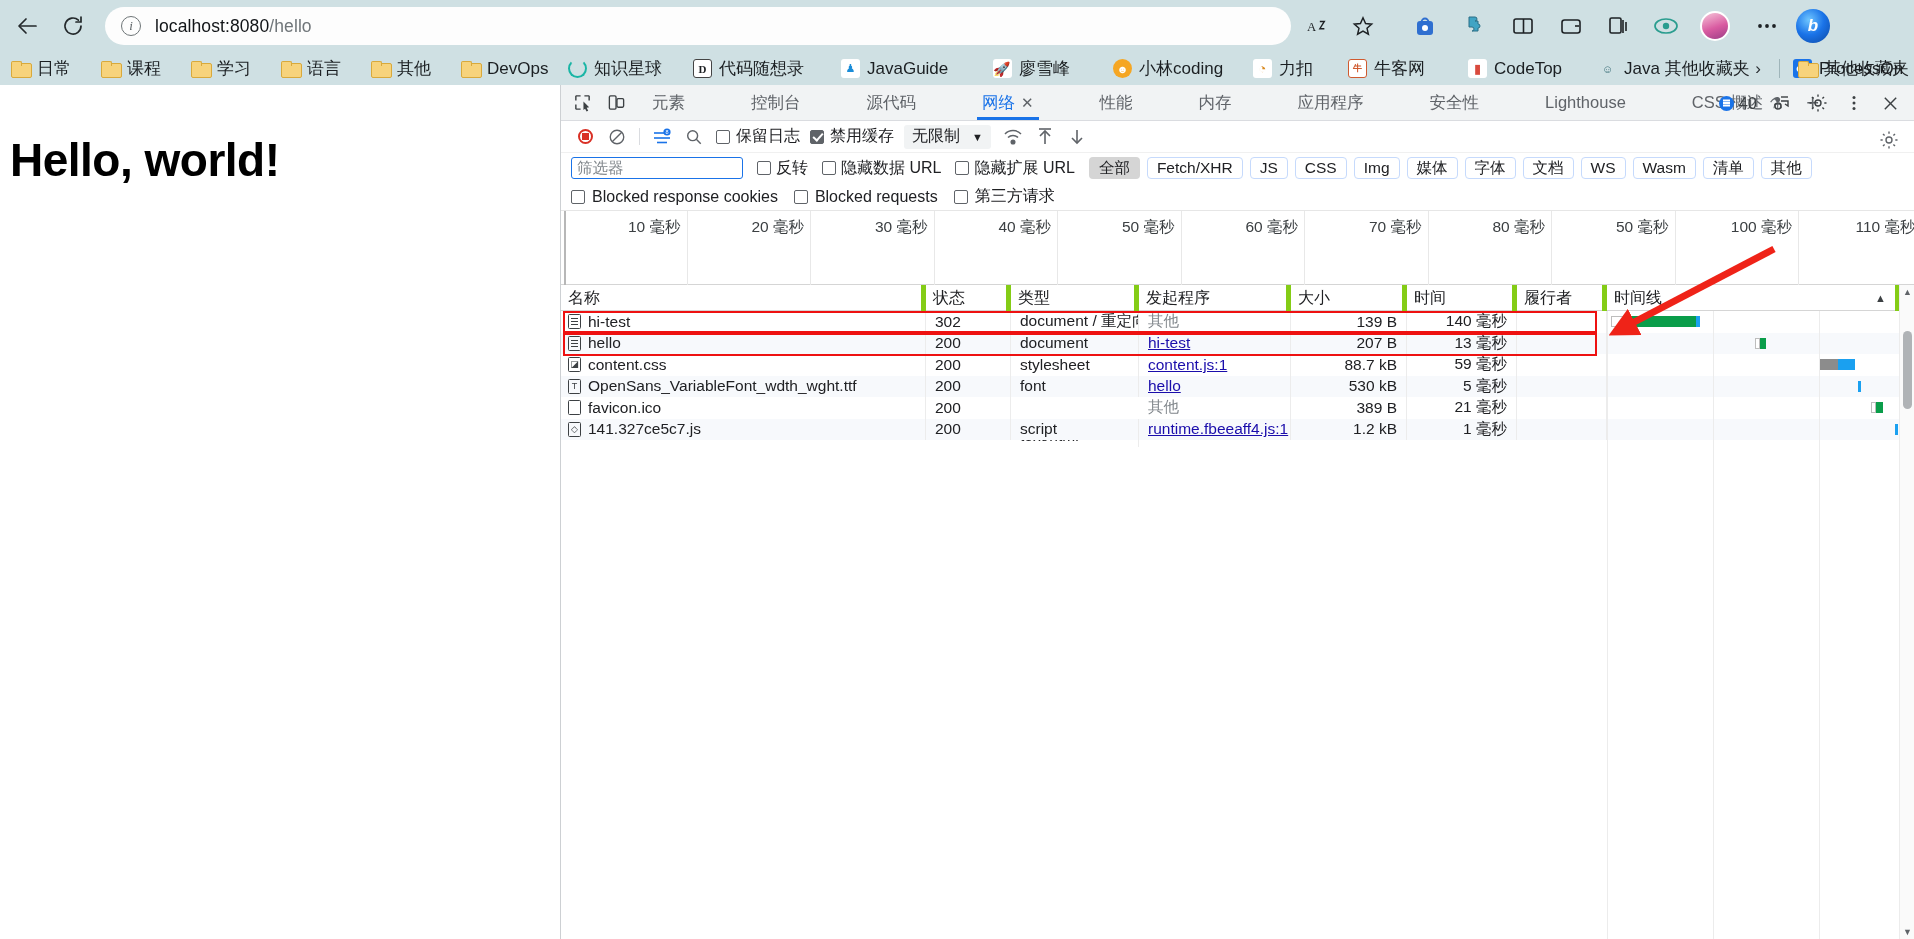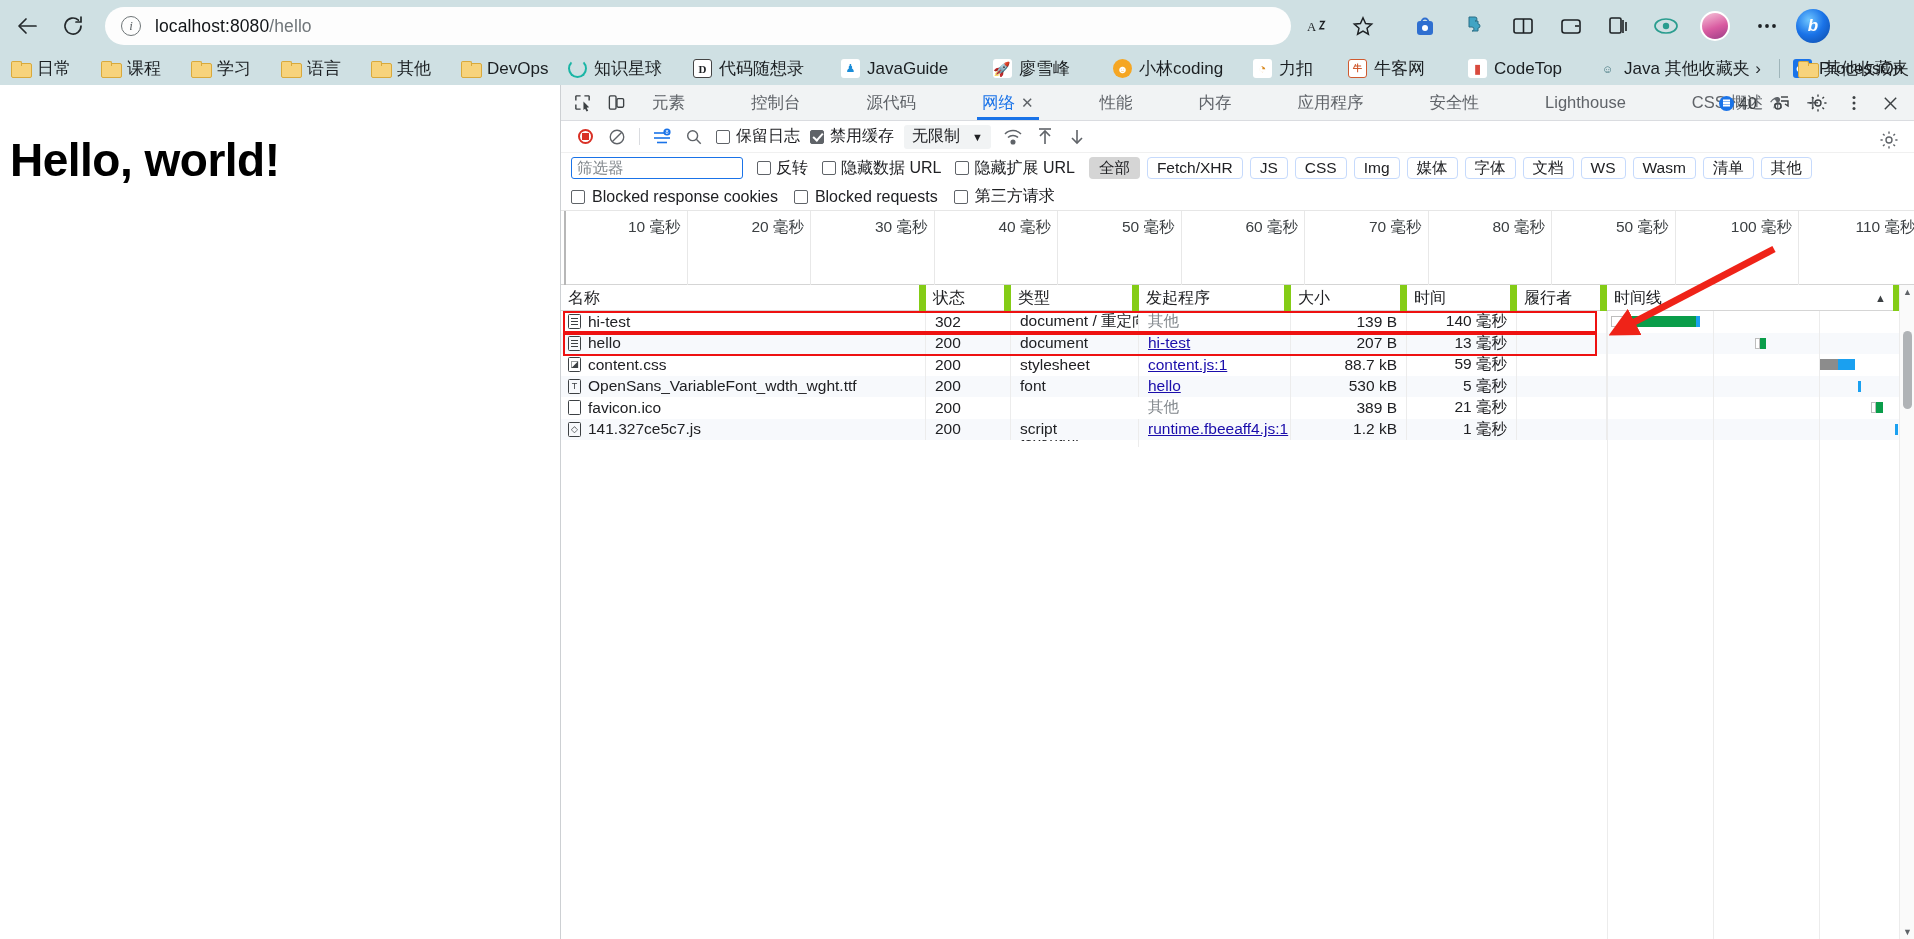--- a/index.html
+++ b/index.html
@@ -160,21 +160,21 @@
   #overview-grid { position:absolute; left:3px; top:0; right:0; height:74px;padding-left:45px; }
   .ruler-cell { position:absolute; top:0; height:74px; border-right:1px solid #e8e8e8; }
   .ruler-label { position:absolute; right:6px; top:6px; font-size:15.5px; color:#3c4043; white-space:nowrap; }
   #overview-left-border { position:absolute; left:3px; top:0; width:2px; height:74px; background:#b7b7b7; }
 
   
   #requests-table { position:absolute; left:0; top:200px; width:1354px; height:654px; }
   #table-head { position:absolute; left:0; top:0; width:1354px; height:26px; border-bottom:1px solid #d5d5d5;
     background:#fff; }
   .th { position:absolute; top:0; height:26px; font-size:16px; color:#202124; display:flex;
-    align-items:center; padding-left:7px; border-right:7px solid #84cc16; white-space:nowrap; }
+    align-items:center; padding-left:7px; border-right:5px solid #84cc16; white-space:nowrap; }
   #table-body { position:absolute; left:0; top:26px; width:1354px; height:628px; }
   .row { position:absolute; left:0; width:1354px; height:21.5px; }
   .row.odd { background:#f7f9fc; }
   .cell { position:absolute; top:0; height:21.5px; display:flex; align-items:center;
     font-size:15.5px; color:#202124; white-space:nowrap; overflow:hidden; border-right:1px solid #ececec; }
   .cell.name { padding-left:7px; gap:7px; }
   .cell.numeric { justify-content:flex-end; padding-right:9px; }
   .cell.pad { padding-left:9px; }
   .muted { color:#80868b; }
   .link { color:#1a0dab; text-decoration:underline; }

